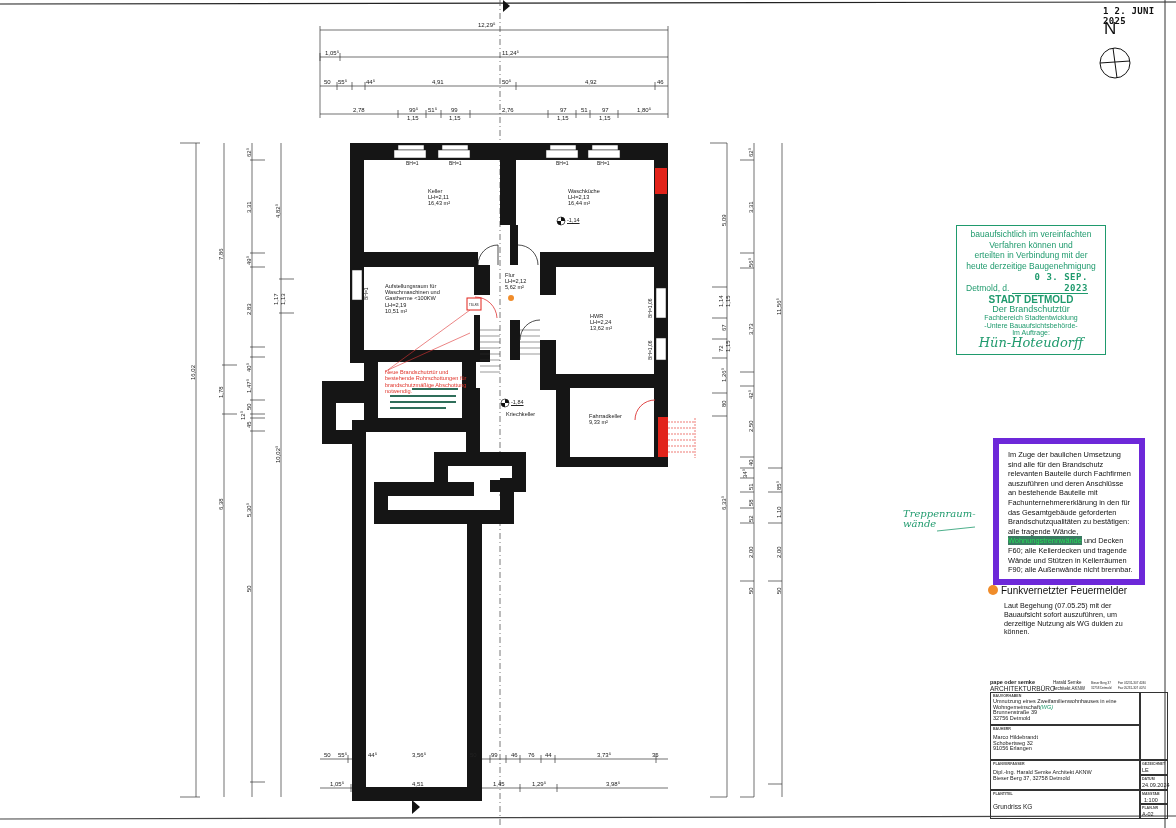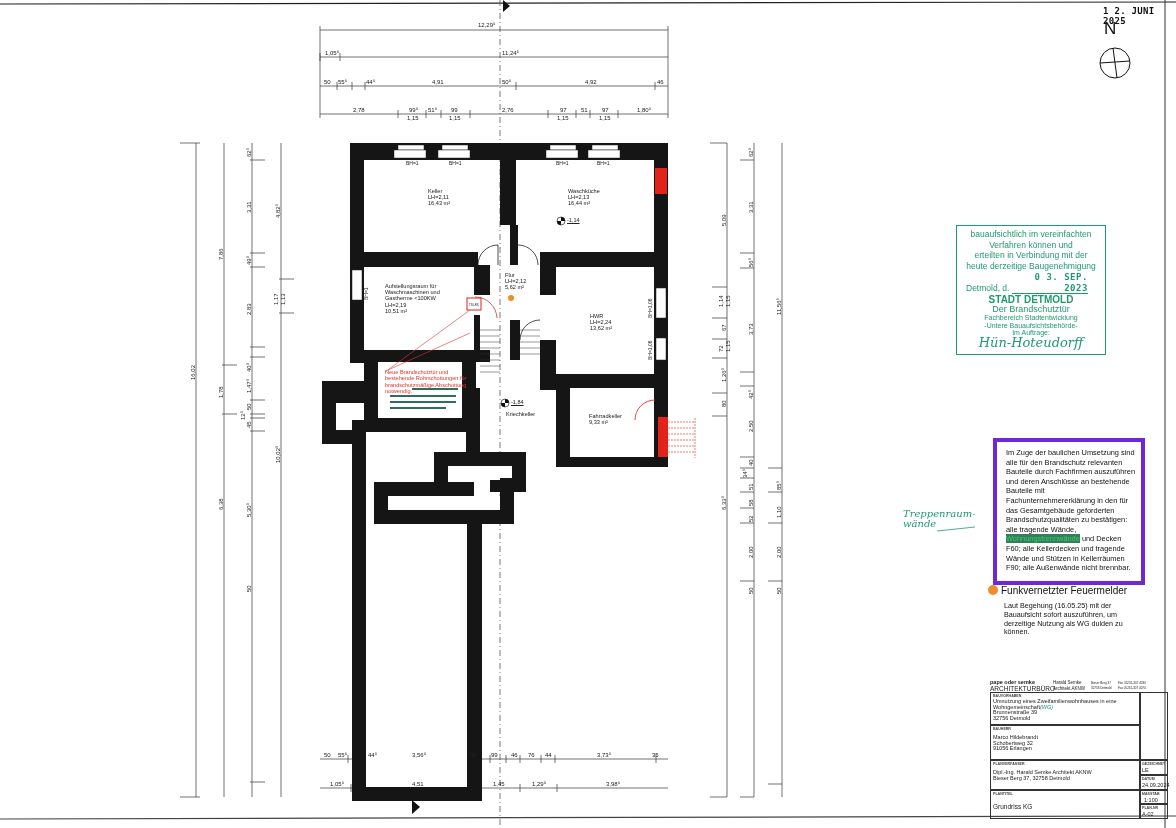--- a/index.html
+++ b/index.html
@@ -8,21 +8,21 @@
   .t{position:absolute;white-space:nowrap;font-size:6px;color:#222;line-height:1;}
   .vt{position:absolute;white-space:nowrap;font-size:6px;color:#222;transform:rotate(-90deg);transform-origin:left top;line-height:1;}
   svg{position:absolute;left:0;top:0;}
   .stamp{position:absolute;left:956px;top:225px;width:150px;height:130px;border:1.5px solid #1f9a6d;color:#1f9a6d;text-align:center;font-size:8.5px;line-height:10.5px;padding-top:3px;box-sizing:border-box;}
   .stamp .big{font-weight:bold;font-size:10px;line-height:11px;}
   .stamp .mid{font-size:9px;line-height:9px;}
   .stamp .sm{font-size:7px;line-height:7.5px;}
   .stamp .date-row{text-align:left;padding-left:9px;margin-top:1px;}
   .stamp .date{display:inline-block;border-bottom:1px solid #1f9a6d;width:76px;text-align:right;font-family:"DejaVu Sans Mono",monospace;font-weight:bold;font-size:9px;letter-spacing:0.5px;}
   .stamp .sig{font-family:"DejaVu Serif",serif;font-style:italic;font-size:13px;margin-top:1px;}
-  .note{position:absolute;left:993px;top:438px;width:152px;height:147px;border:4px solid #6d28d9;box-sizing:border-box;padding:6px 6px 0 9px;font-size:7.4px;line-height:9.6px;color:#111;}
+  .note{position:absolute;left:993px;top:438px;width:152px;height:147px;border:6px solid #6d28d9;box-sizing:border-box;padding:6px 6px 0 9px;font-size:7.4px;line-height:9.6px;color:#111;}
   .note .hl{background:#3a7a62;color:#2d5;}
   .legend{position:absolute;left:988px;top:585px;font-size:10px;color:#111;}
   .legend .dot{display:inline-block;width:10px;height:10px;border-radius:50%;background:#f08c2a;vertical-align:-1px;margin-right:3px;}
   .legend-desc{position:absolute;left:1004px;top:602px;width:140px;font-size:7.2px;line-height:8.8px;}
   .tb{position:absolute;left:990px;top:679px;width:178px;height:140px;font-size:5.5px;color:#222;}
   .tb .box{position:absolute;border:1px solid #333;box-sizing:border-box;}
   .tb .lab{font-size:3.6px;font-weight:bold;color:#444;}
   .stamp-top{position:absolute;left:1103px;top:6px;font-family:"DejaVu Sans Mono",monospace;font-size:9px;font-weight:bold;letter-spacing:0.3px;}
   .north{position:absolute;left:1104px;top:19px;font-size:17px;}
   .green-hand{position:absolute;font-family:"DejaVu Serif",serif;font-style:italic;color:#1f9a6d;}
@@ -474,21 +474,21 @@
   <span class="hl">Wohnungstrennwände</span><span> und Decken F60; alle Kellerdecken und tragende Wände und Stützen in Kellerräumen F90; alle Außenwände nicht brennbar.</span>
 </div>
 <div class="green-hand" style="left:903px;top:509px;font-size:10px;line-height:10px;">
   <div>Treppenraum-</div>
   <div>wände</div>
 </div>
 
 <div class="legend">
   <span class="dot"></span><span>Funkvernetzter Feuermelder</span>
 </div>
-<div class="legend-desc">Laut Begehung (16.05.25) mit der Bauaufsicht sofort auszuführen, um derzeitige Nutzung als WG dulden zu können.</div>
+<div class="legend-desc">Laut Begehung (07.05.25) mit der Bauaufsicht sofort auszuführen, um derzeitige Nutzung als WG dulden zu können.</div>
 
 <div class="tb">
   <div class="abs" style="left:0;top:0;font-weight:bold;font-size:5.5px;">pape oder semke</div>
   <div class="abs" style="left:0;top:6px;font-size:6.5px;">ARCHITEKTURBÜRO</div>
   <div class="abs" style="left:63px;top:1px;font-size:4.5px;">Harald Semke</div>
   <div class="abs" style="left:63px;top:7px;font-size:4.5px;">Architekt AKNW</div>
   <div class="abs" style="left:101px;top:2px;font-size:3px;">Bieser Berg 37</div>
   <div class="abs" style="left:101px;top:7px;font-size:3px;">32758 Detmold</div>
   <div class="abs" style="left:128px;top:2px;font-size:3px;">Fon 05231-307 4030</div>
   <div class="abs" style="left:128px;top:7px;font-size:3px;">Fax 05231-307 4074</div>

